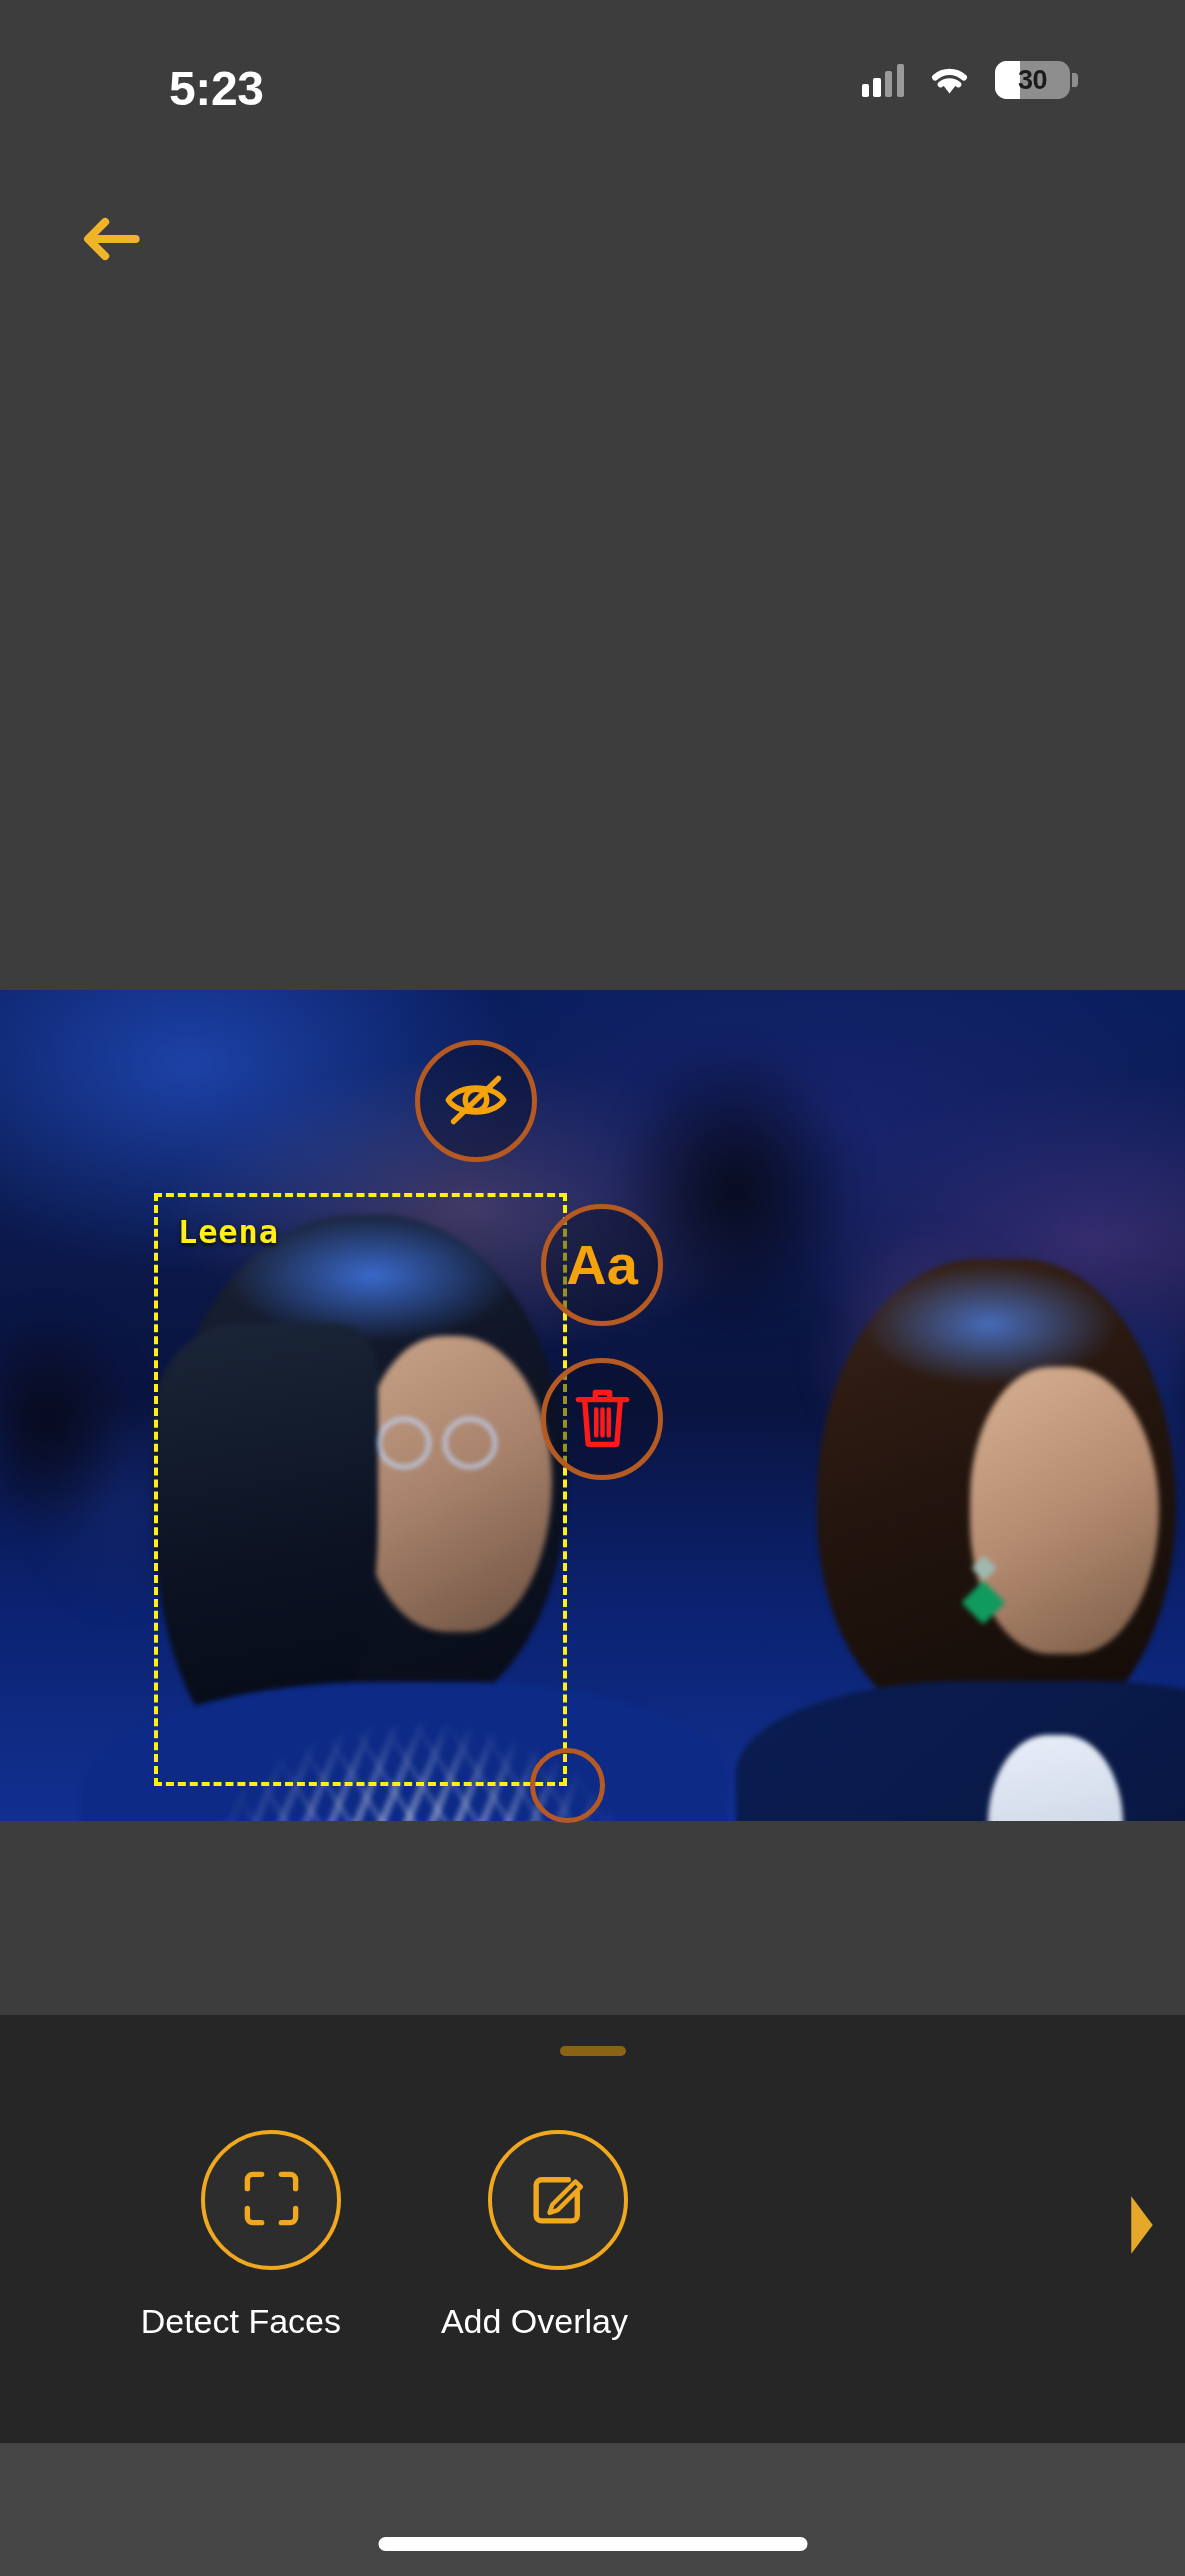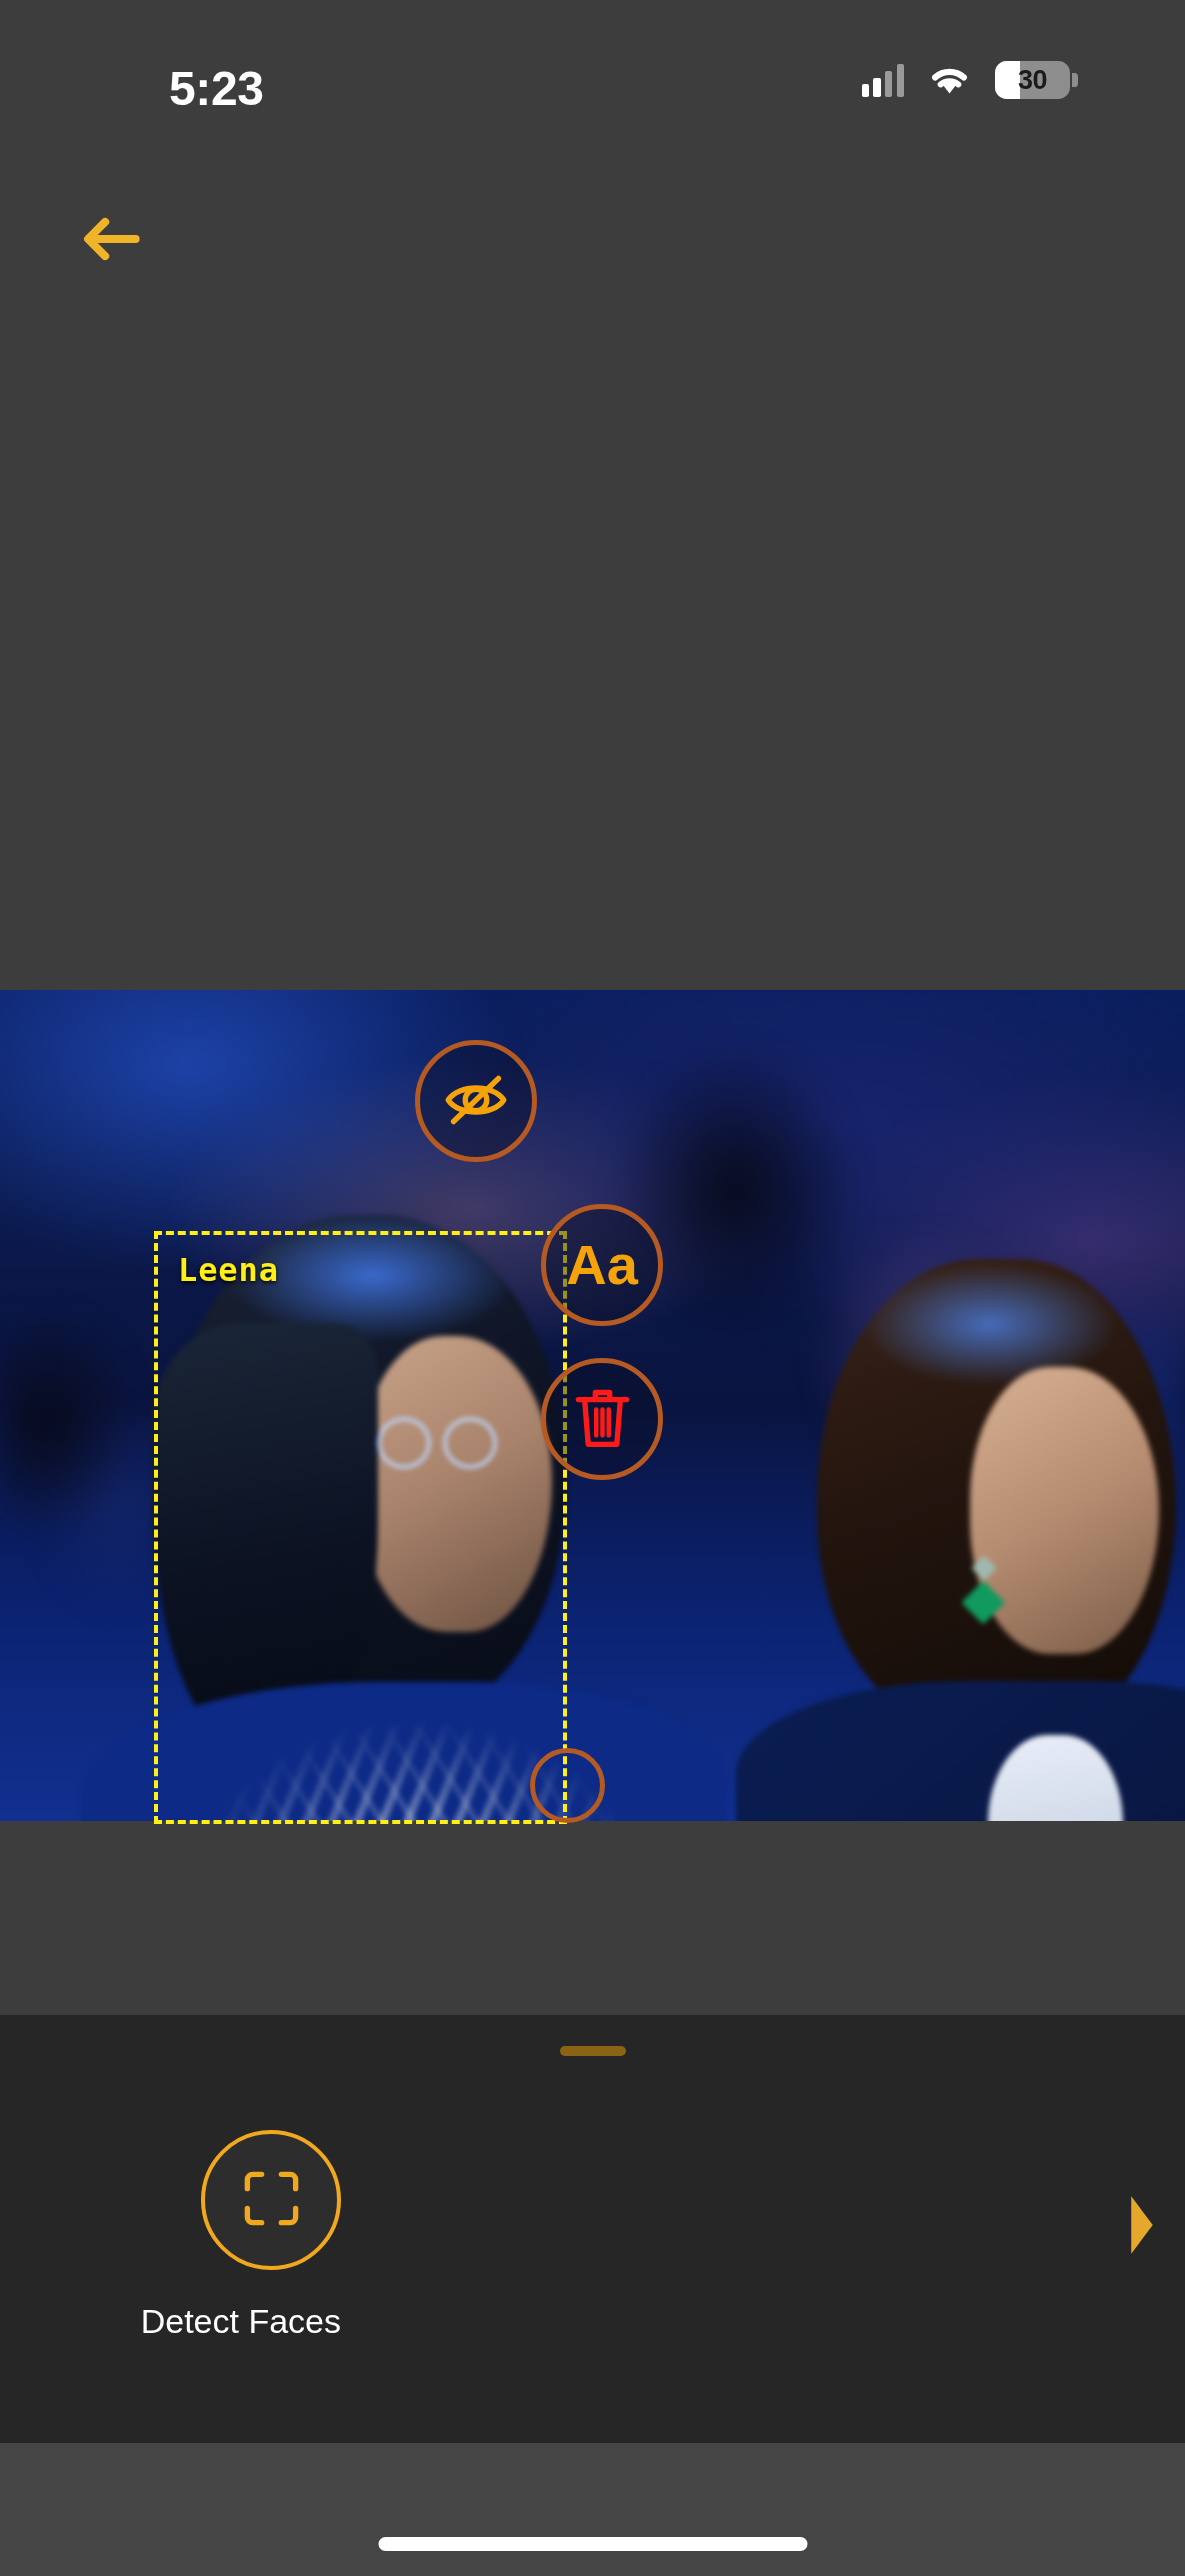--- a/index.html
+++ b/index.html
@@ -195,21 +195,21 @@
     cursor:pointer;
   }
   .facebox .tag {
     position:absolute; left:20px; top:16px;
     font-family:"DejaVu Sans Mono", monospace;
     font-size:32px; font-weight:700; color:#ffef17;
     letter-spacing:0.9px;
     text-shadow:0 1.8px 4.5px rgba(0,0,0,.85);
     white-space:nowrap;
   }
-  .box-leena { left:154px; top:1231px; width:413px; height:593px; }
+  .box-leena { left:154px; top:1193px; width:413px; height:593px; }
   .box-julia { left:738px; top:1217px; width:392px; height:539px; }
 
   .handle {
     position:absolute;
     width:75px; height:75px;
     border:5.4px solid #b55a22;
     border-radius:50%;
     background:transparent;
     cursor:nwse-resize;
   }
@@ -403,20 +403,31 @@
               <path d="M6 22 V12 A6 6 0 0 1 12 6 H22" stroke="#F0A81E" stroke-width="6" fill="none" stroke-linecap="round"></path>
               <path d="M44 6 H54 A6 6 0 0 1 60 12 V22" stroke="#F0A81E" stroke-width="6" fill="none" stroke-linecap="round"></path>
               <path d="M60 44 V54 A6 6 0 0 1 54 60 H44" stroke="#F0A81E" stroke-width="6" fill="none" stroke-linecap="round"></path>
               <path d="M22 60 H12 A6 6 0 0 1 6 54 V44" stroke="#F0A81E" stroke-width="6" fill="none" stroke-linecap="round"></path>
             </svg>
           </span>
         </div>
         <div class="lbl">Detect Faces</div>
       </div>
 
+      <div class="tool">
+        <div class="circ">
+          <span>
+            <svg width="59" height="59" viewBox="0 0 66 66">
+              <path d="M44 12 H14 A6 6 0 0 0 8 18 V52 A6 6 0 0 0 14 58 H48 A6 6 0 0 0 54 52 V26" stroke="#F0A81E" stroke-width="6" fill="none" stroke-linecap="round" stroke-linejoin="round"></path>
+              <path d="M26 40 L52 14 L58 20 L32 46 L23 49 Z" stroke="#F0A81E" stroke-width="5" fill="none" stroke-linejoin="round"></path>
+            </svg>
+          </span>
+        </div>
+        <div class="lbl">Add Overlay</div>
+      </div>
 
 
     </div>
 
     <div class="scroll-chev">
       <span>
         <svg width="36" height="68" viewBox="0 0 40 76">
           <path d="M8 6 L32 38 L8 70 Z" fill="#E5A82A"></path>
         </svg>
       </span>

